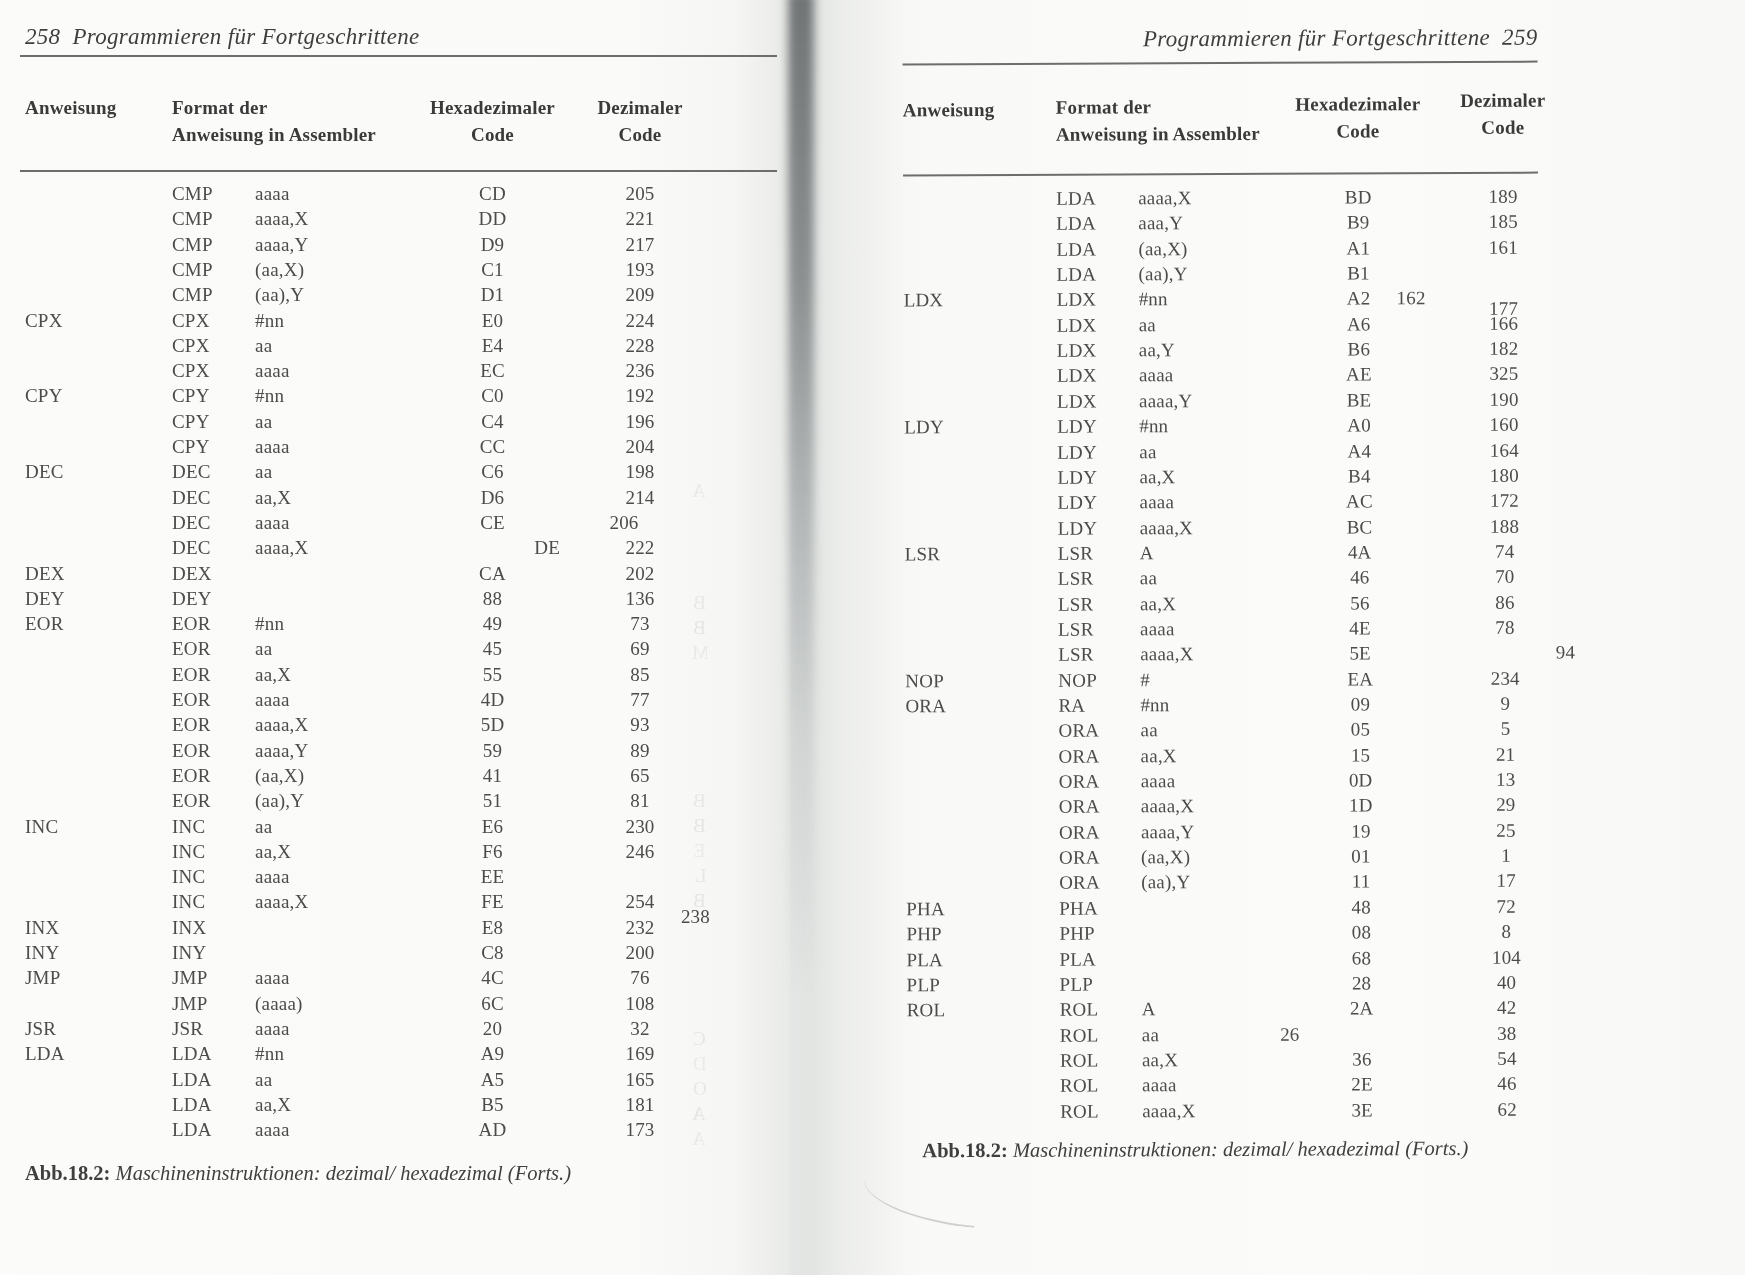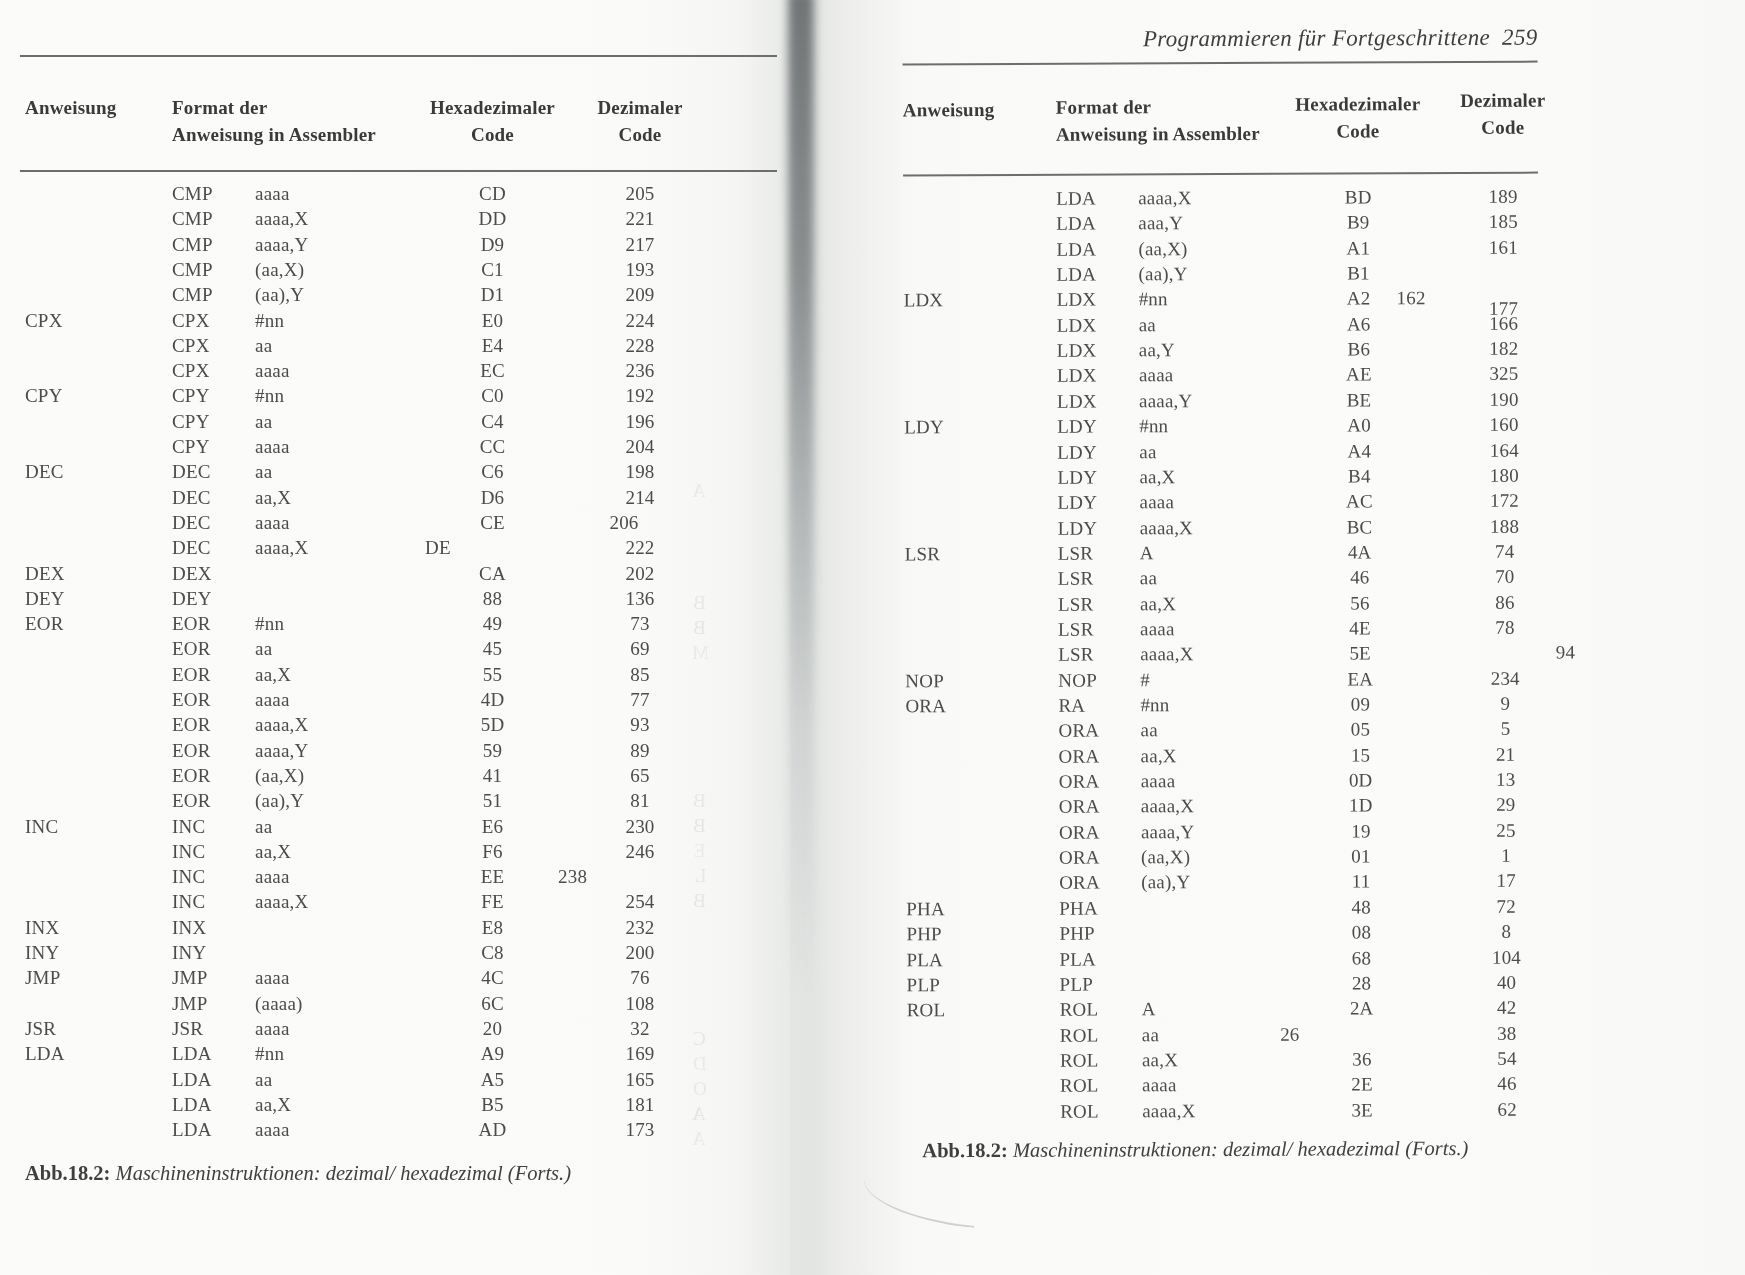--- a/index.html
+++ b/index.html
@@ -36,20 +36,23 @@
 
 <div class="canvas">
 
   <div class="page page-left"></div>
   <div class="page-right-bg"></div>
   <div class="gutter-wash"></div>
   <div class="gutter-streak"></div>
   <div class="curl"></div>
 
   <div class="page">
+    <div class="runhead" style="left:25px;top:24px;">
+      <span class="pn">258</span>&nbsp;&nbsp;<span>Programmieren für Fortgeschrittene</span>
+    </div>
     <div class="rule" style="left:20px;top:55px;width:757px;"></div>
 
     <div class="colhead" style="left:25px;top:97px;">Anweisung</div>
     <div class="colhead" style="left:172px;top:97px;">Format der</div>
     <div class="colhead" style="left:172px;top:124px;">Anweisung in Assembler</div>
     <div class="colhead ctr" style="left:425px;top:97px;width:135px;">Hexadezimaler</div>
     <div class="colhead ctr" style="left:425px;top:124px;width:135px;">Code</div>
     <div class="colhead ctr" style="left:570px;top:97px;width:140px;">Dezimaler</div>
     <div class="colhead ctr" style="left:570px;top:124px;width:140px;">Code</div>
     <div class="rule" style="left:20px;top:170px;width:757px;"></div>
@@ -138,21 +141,21 @@
         </div>
         <div class="row" style="top: 509.9px;">
           <span style="left: 172px;">DEC</span>
           <span style="left: 255px;">aaaa</span>
           <span style="left: 425px; width: 135px; text-align: center;">CE</span>
           <span style="left: 554px; width: 140px; text-align: center;">206</span>
         </div>
         <div class="row" style="top: 535.2px;">
           <span style="left: 172px;">DEC</span>
           <span style="left: 255px;">aaaa,X</span>
-          <span style="left: 425px; width: 135px; text-align: left;">DE</span>
+          <span style="left: 425px; width: 135px; text-align: right;">DE</span>
           <span style="left: 570px; width: 140px; text-align: center;">222</span>
         </div>
         <div class="row" style="top: 560.5px;">
           <span style="left: 25px;">DEX</span>
           <span style="left: 172px;">DEX</span>
           <span style="left: 425px; width: 135px; text-align: center;">CA</span>
           <span style="left: 570px; width: 140px; text-align: center;">202</span>
         </div>
         <div class="row" style="top: 585.8px;">
           <span style="left: 25px;">DEY</span>
@@ -219,21 +222,21 @@
         <div class="row" style="top: 838.8px;">
           <span style="left: 172px;">INC</span>
           <span style="left: 255px;">aa,X</span>
           <span style="left: 425px; width: 135px; text-align: center;">F6</span>
           <span style="left: 570px; width: 140px; text-align: center;">246</span>
         </div>
         <div class="row" style="top: 864.1px;">
           <span style="left: 172px;">INC</span>
           <span style="left: 255px;">aaaa</span>
           <span style="left: 425px; width: 135px; text-align: center;">EE</span>
-          <span style="left: 558px; width: 140px; text-align: left;">238</span>
+          <span style="left: 570px; width: 140px; text-align: right; margin-top: 40px;">238</span>
         </div>
         <div class="row" style="top: 889.4px;">
           <span style="left: 172px;">INC</span>
           <span style="left: 255px;">aaaa,X</span>
           <span style="left: 425px; width: 135px; text-align: center;">FE</span>
           <span style="left: 570px; width: 140px; text-align: center;">254</span>
         </div>
         <div class="row" style="top: 914.7px;">
           <span style="left: 25px;">INX</span>
           <span style="left: 172px;">INX</span>

